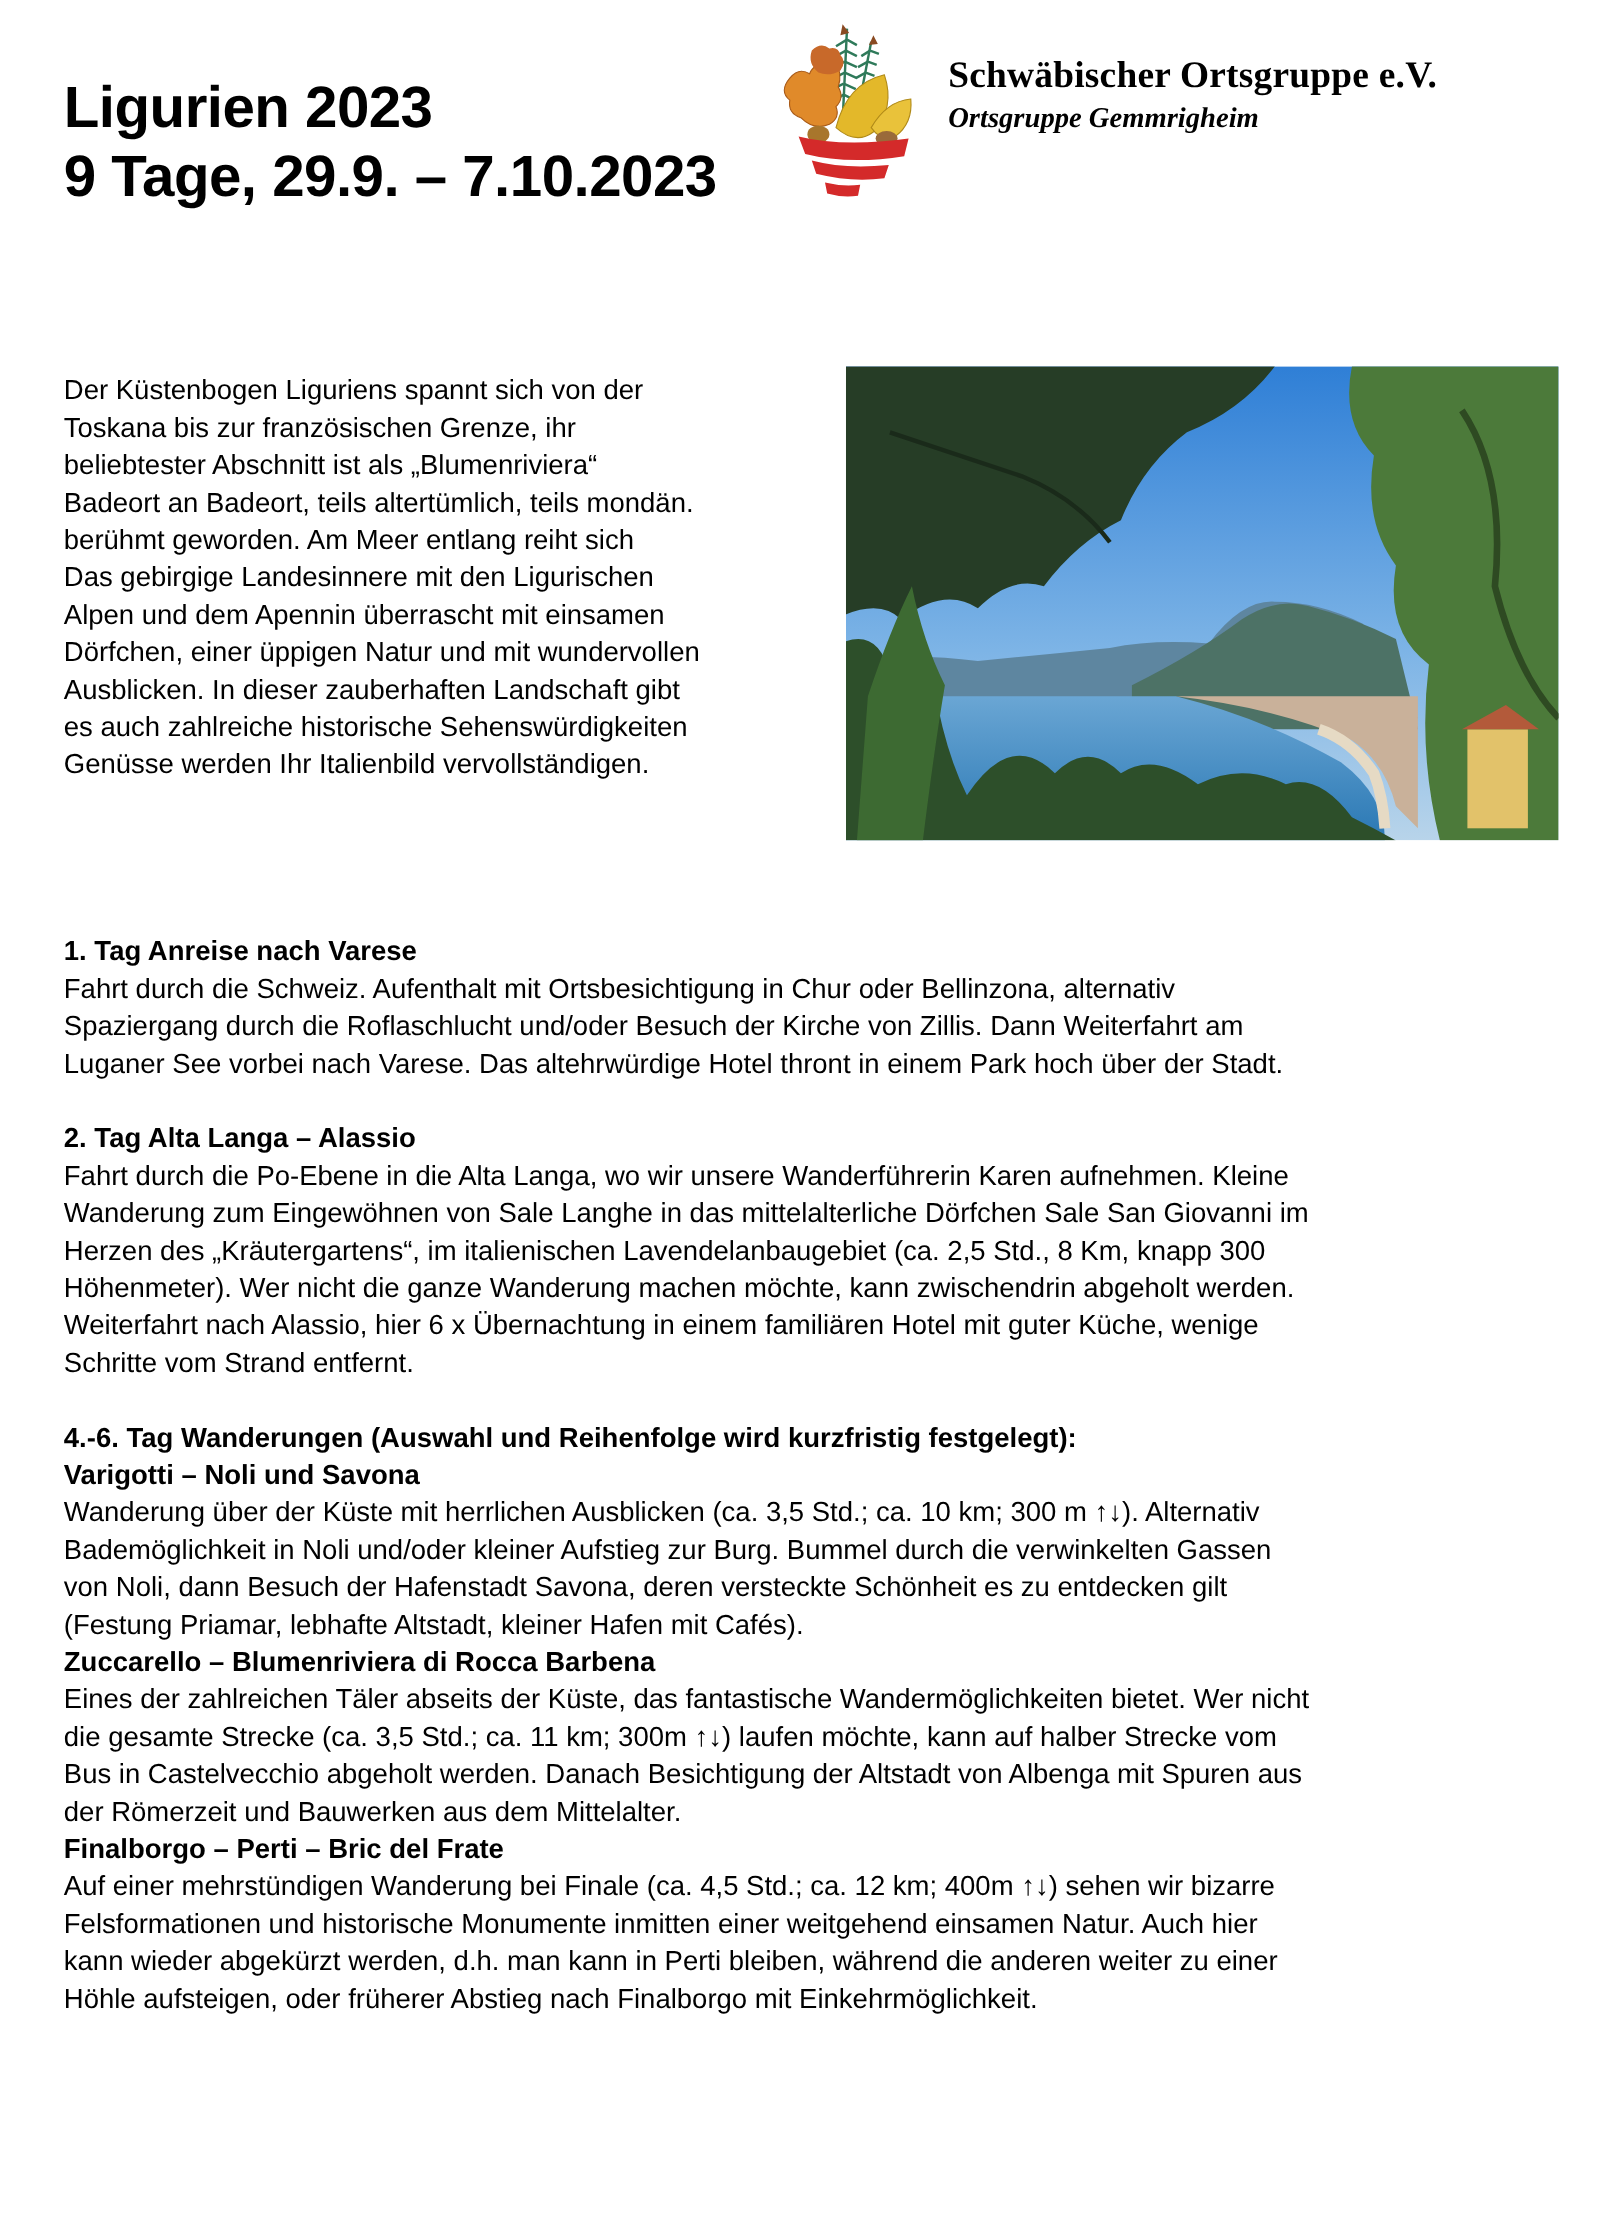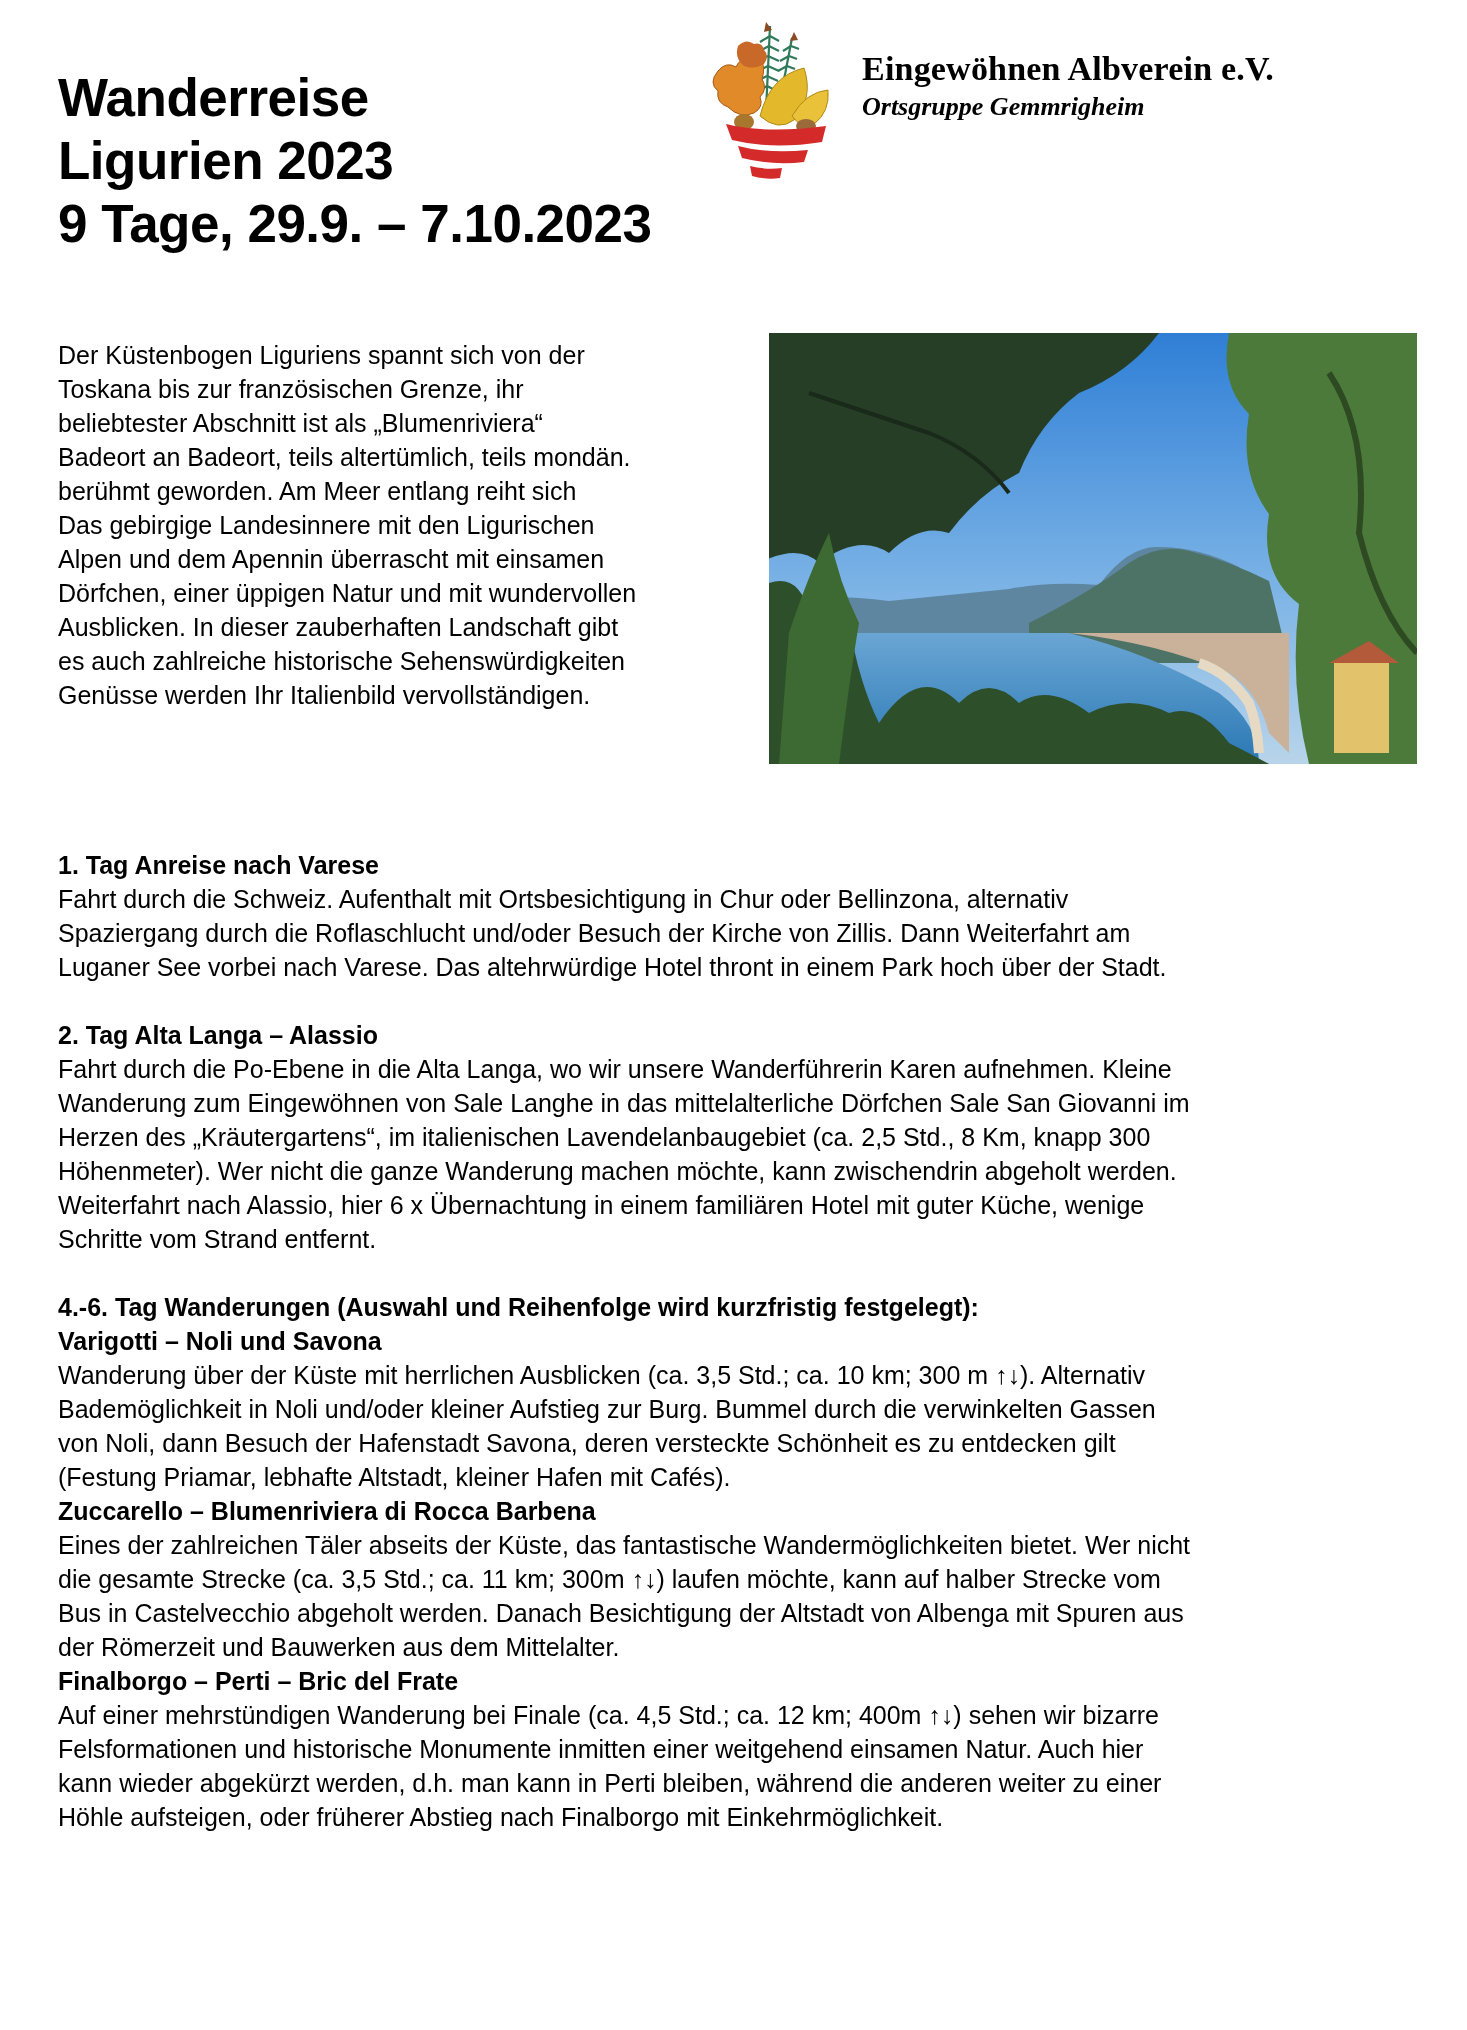--- a/index.html
+++ b/index.html
@@ -22,21 +22,20 @@
 
   #content { position:absolute; left:58px; top:848px; width:1380px; font-size:25px; line-height:34px; }
   #content .line { white-space:nowrap; }
   #content .h { font-weight:bold; }
   #content .gap { height:34px; }
 </style>
 </head>
 <body class="sans">
 
 <div id="title">
-  <div>Wanderreise</div>
   <div>Ligurien 2023</div>
   <div>9 Tage, 29.9. – 7.10.2023</div>
 </div>
 
 <div id="logo">
   <svg width="130" height="165" viewBox="0 0 130 165">
 
     <g stroke="#2f7a5a" stroke-width="2.2" fill="none">
       <path d="M62 10 L58 95"></path>
       <path d="M62 20 l-10 6 M62 20 l9 5 M61 30 l-11 6 M61 30 l10 5 M60 40 l-12 6 M60 40 l11 5 M60 50 l-12 6 M60 50 l11 5 M59 60 l-12 6 M59 60 l11 5 M59 70 l-10 6 M59 70 l10 5"></path>
@@ -55,21 +54,21 @@
     <ellipse cx="36" cy="106" rx="10" ry="8" fill="#a8762c"></ellipse>
     <ellipse cx="98" cy="110" rx="10" ry="7" fill="#9a6a3a"></ellipse>
 
     <path d="M18 108 q40 10 100 2 l-4 16 q-50 8 -90 -2 z" fill="#d42a2a"></path>
     <path d="M30 130 q30 8 70 4 l-4 12 q-30 4 -62 -4 z" fill="#d42a2a"></path>
     <path d="M42 150 q16 4 32 2 l-2 10 q-14 2 -28 -2 z" fill="#d42a2a"></path>
   </svg>
 </div>
 
 <div id="org" class="serif">
-  <div class="l1">Eingewöhnen Albverein e.V.</div>
+  <div class="l1">Schwäbischer Ortsgruppe e.V.</div>
   <div class="l2">Ortsgruppe Gemmrigheim</div>
 </div>
 
 <div id="intro">
   <div>Der Küstenbogen Liguriens spannt sich von der</div>
   <div>Toskana bis zur französischen Grenze, ihr</div>
   <div>beliebtester Abschnitt ist als „Blumenriviera“</div>
   <div>Badeort an Badeort, teils altertümlich, teils mondän.</div>
   <div>berühmt geworden. Am Meer entlang reiht sich</div>
   <div>Das gebirgige Landesinnere mit den Ligurischen</div>

